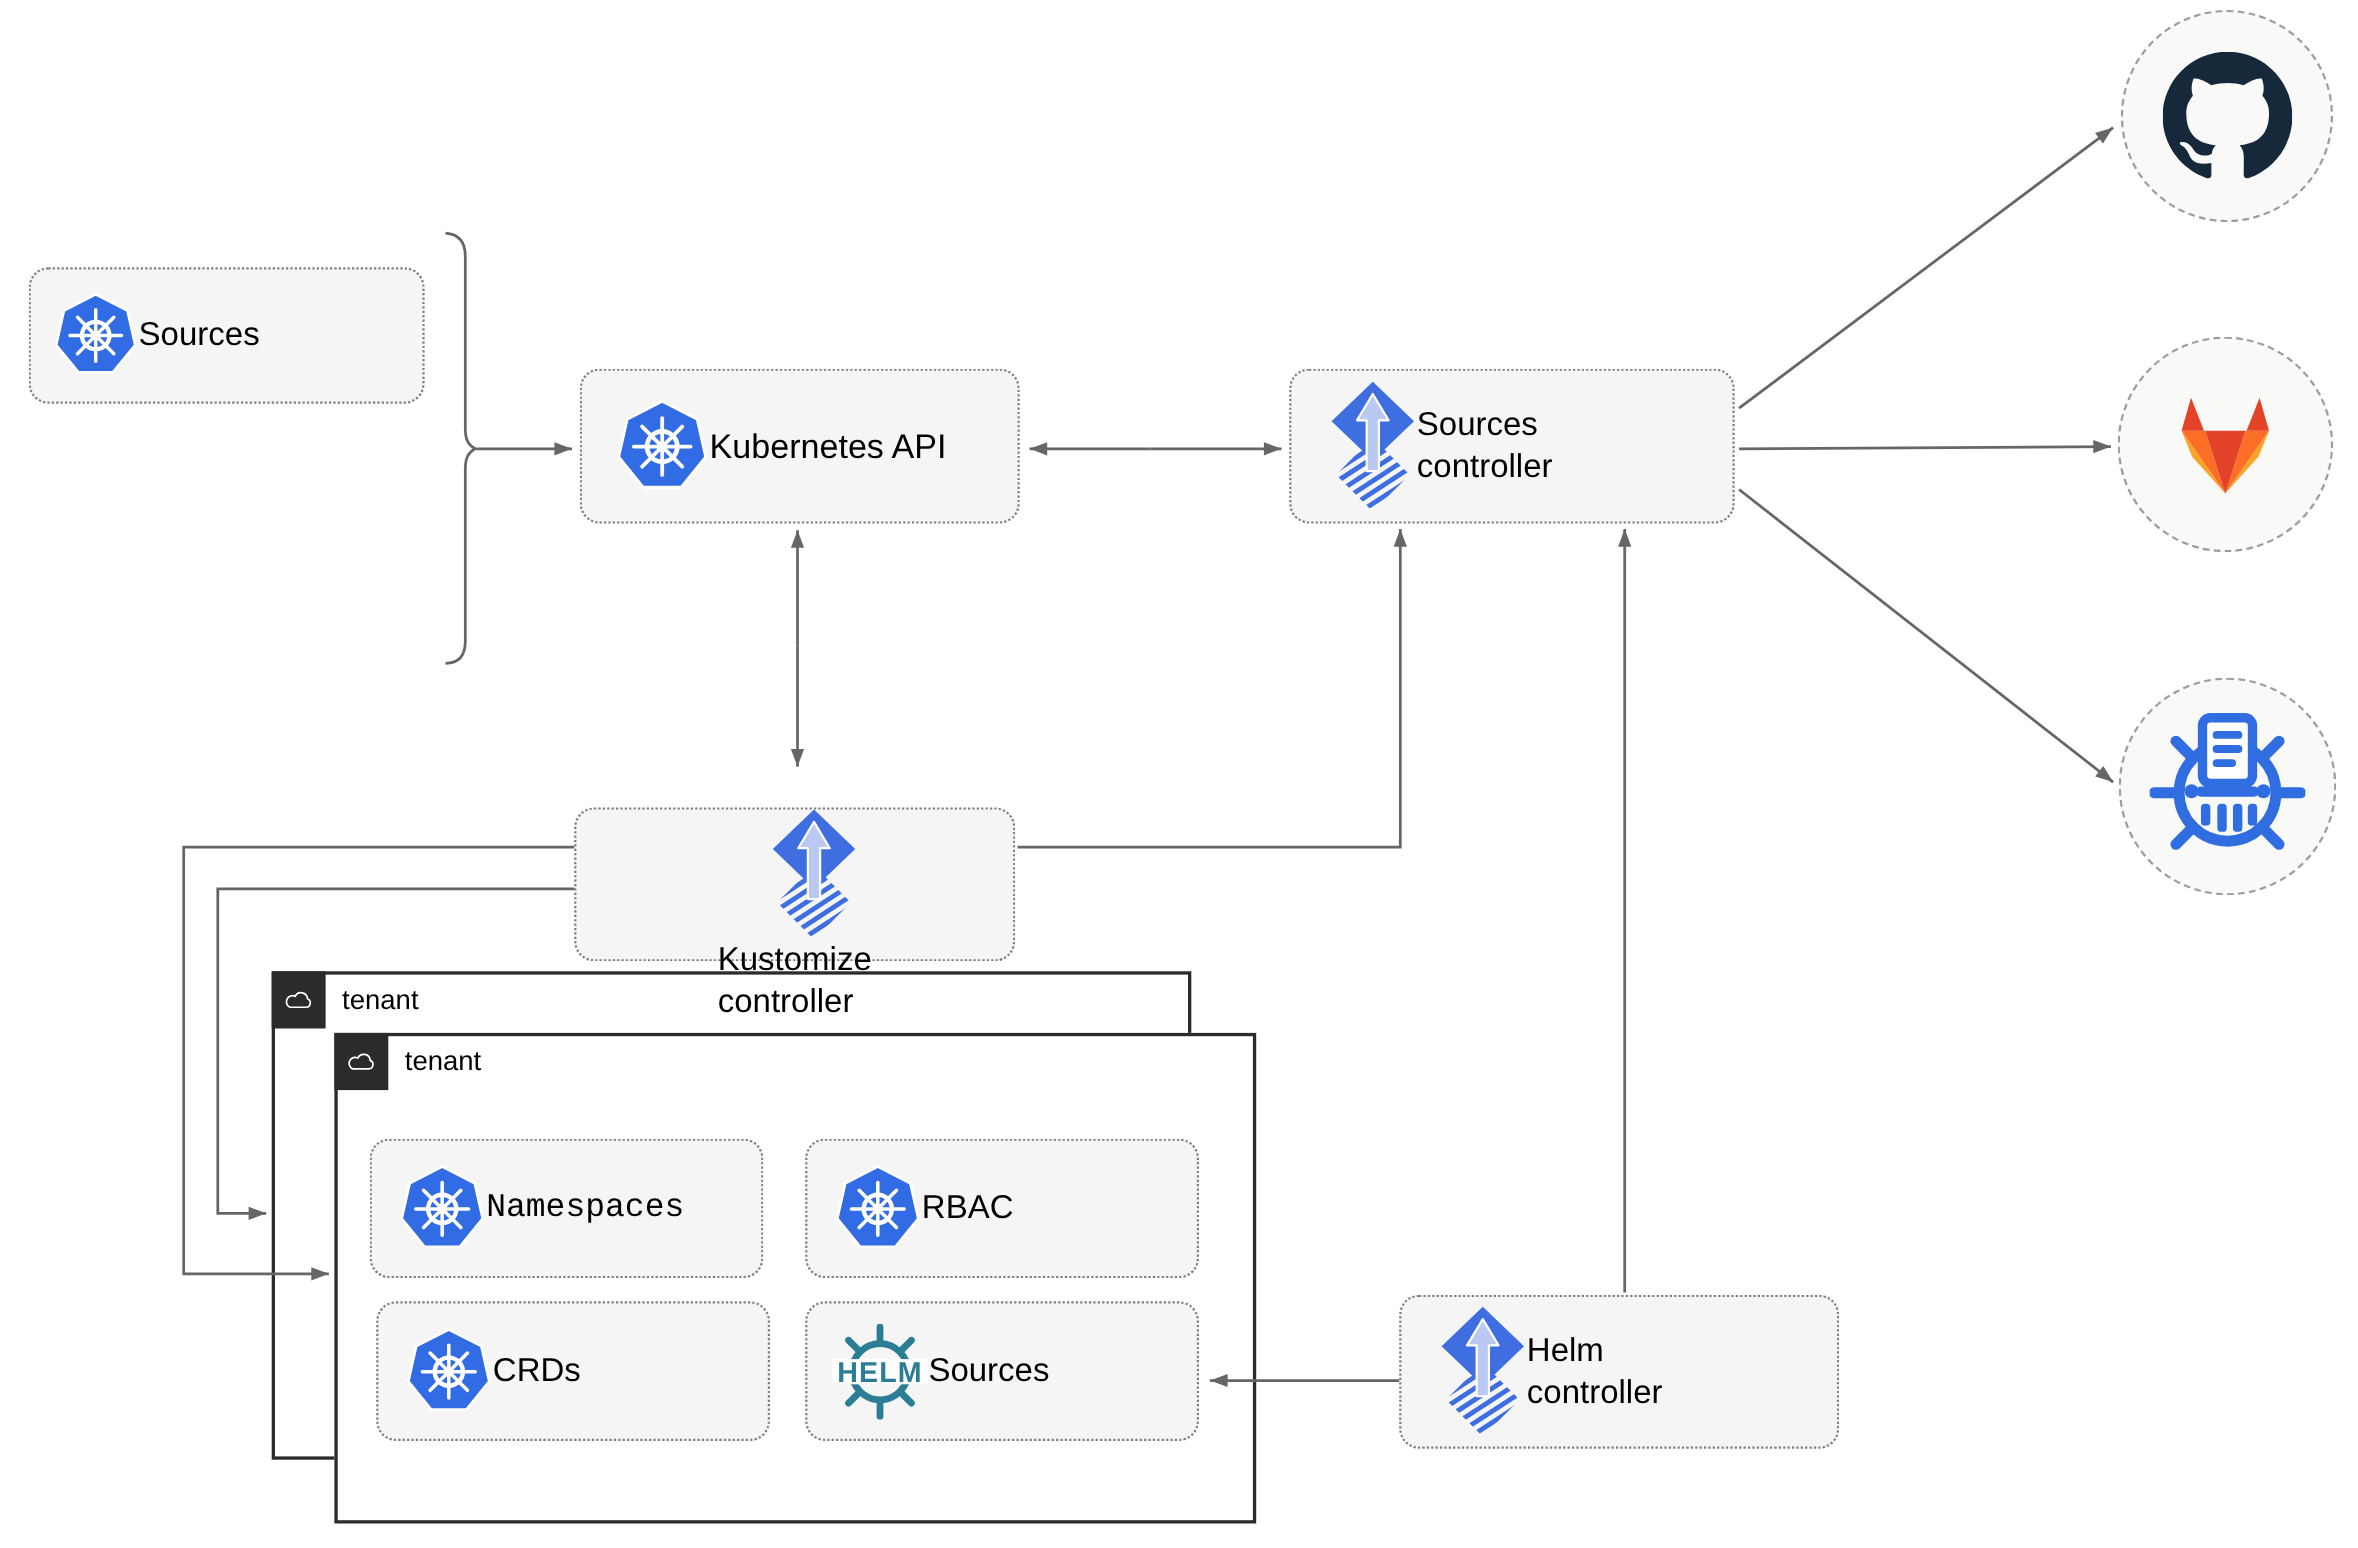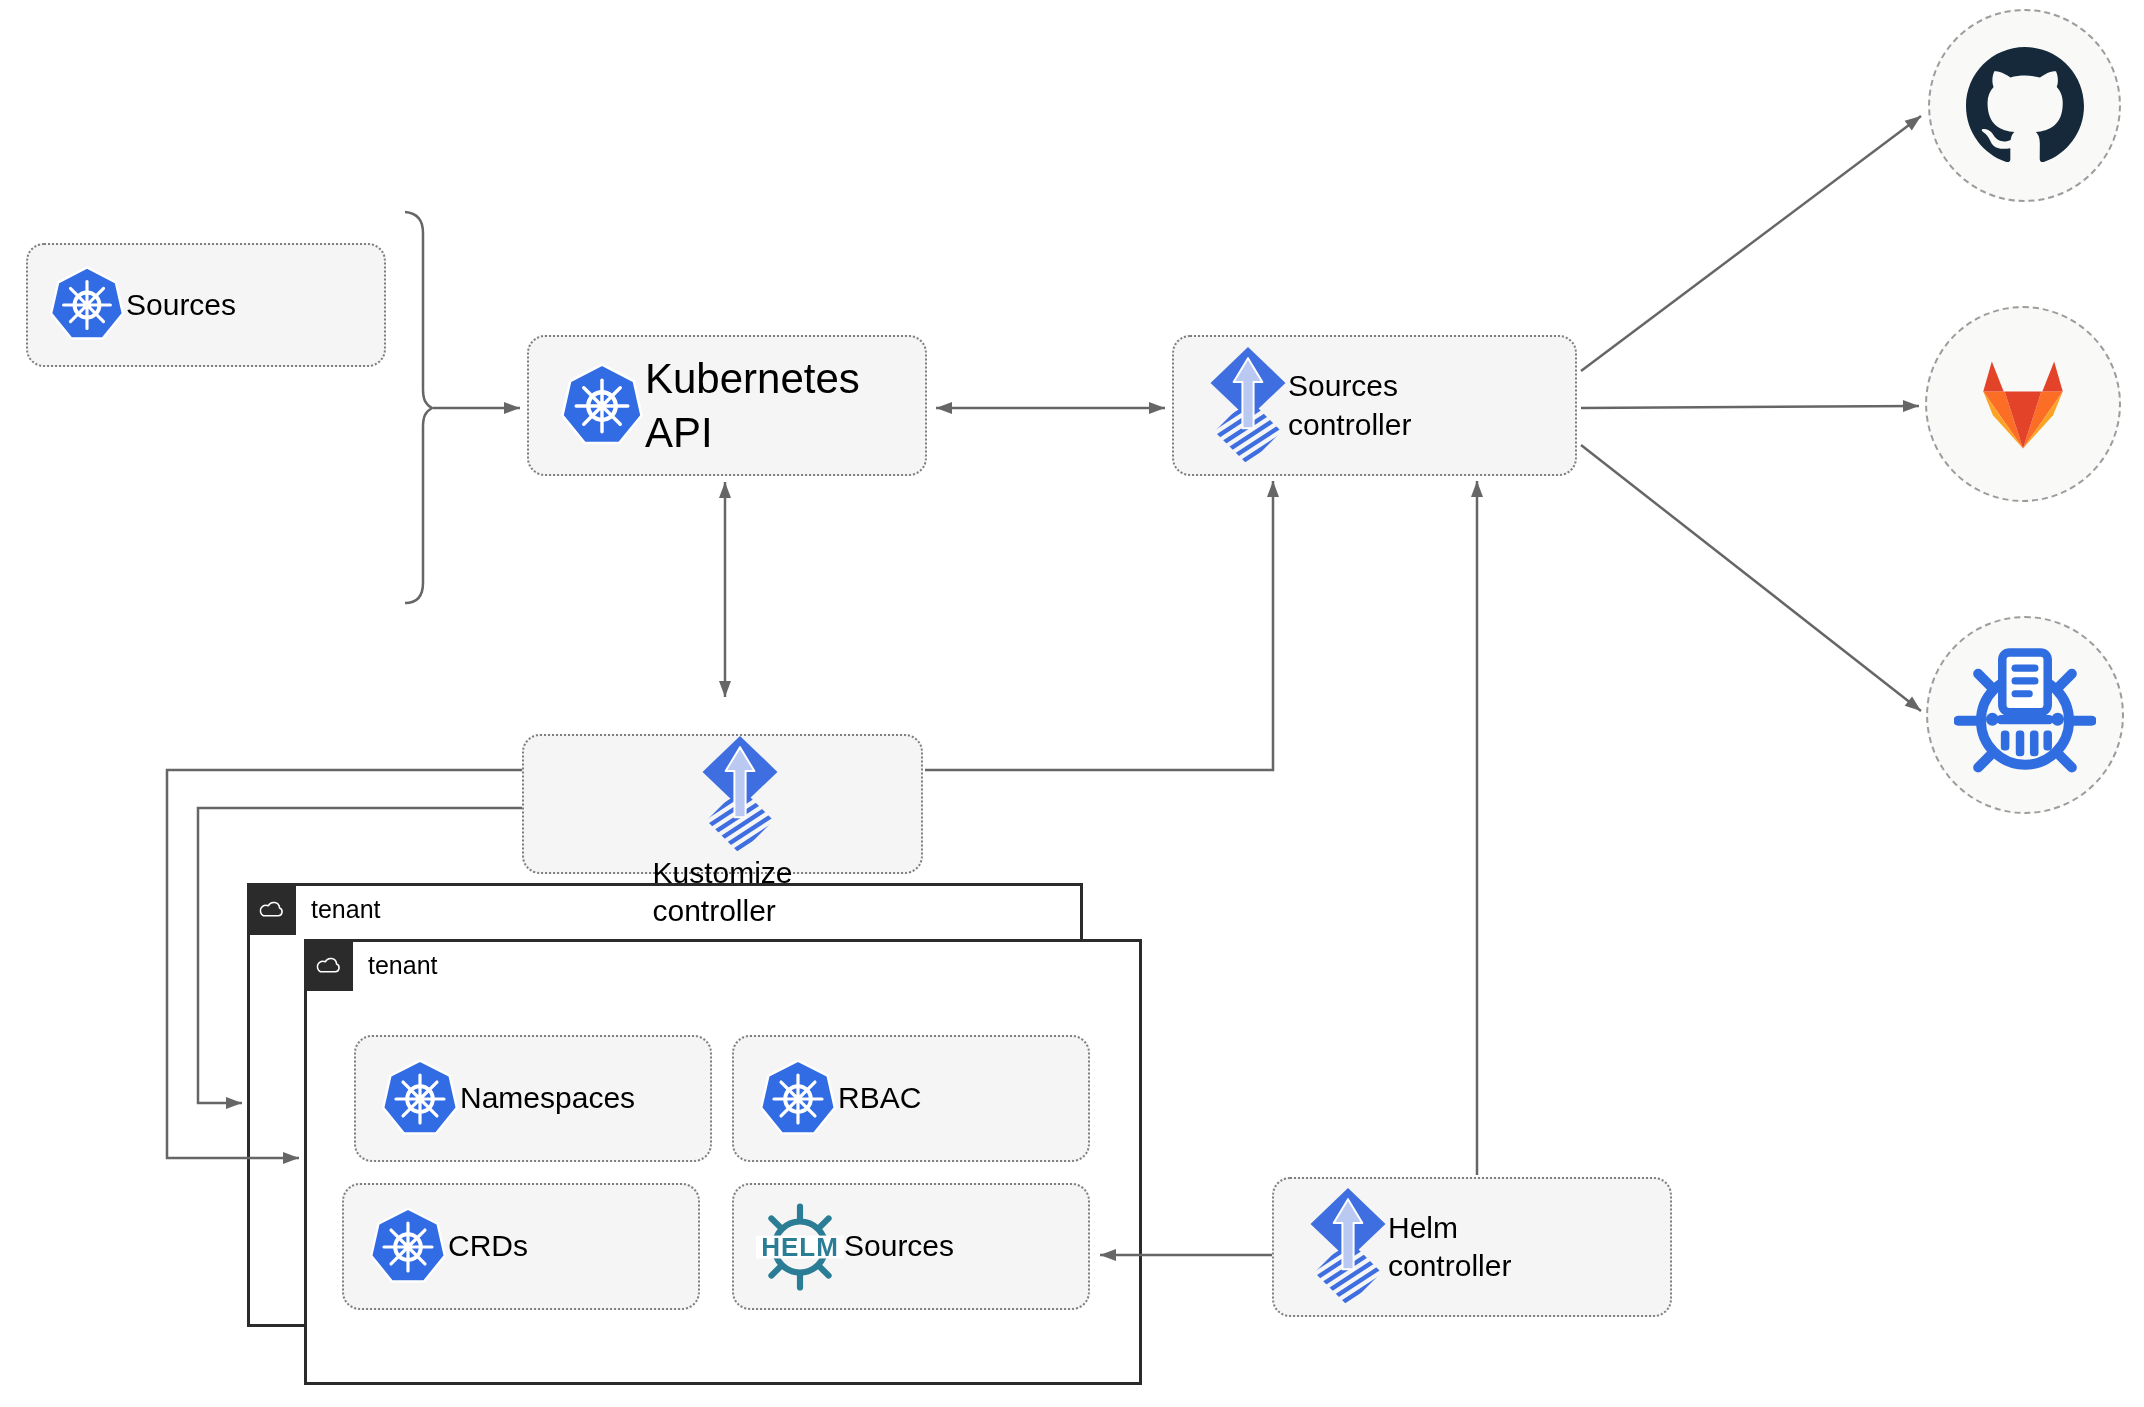--- a/index.html
+++ b/index.html
@@ -161,21 +161,21 @@
     <span class="lbl">Sources</span>
   </div>
 
 
   <div class="node" style="left:527px;top:335px;width:400px;height:141px;">
     <span class="ic" style="margin-left:30px;">
       <svg width="86" height="86">
           <use href="#sym-k8s"></use>
         </svg>
       </span>
-    <span class="lbl" style="font-size:42px;">Kubernetes API</span>
+    <span class="lbl" style="font-size:31px;">Kubernetes API</span>
   </div>
 
   <div class="node" style="left:1172px;top:335px;width:405px;height:141px;">
     <span class="ic" style="margin-left:34px;">
       <svg width="80" height="118">
           <use href="#sym-flux"></use>
         </svg>
       </span>
     <span class="lbl">Sources
 controller</span>
@@ -194,21 +194,21 @@
   <div class="node" style="left:1272px;top:1177px;width:400px;height:140px;">
     <span class="ic" style="margin-left:34px;">
       <svg width="80" height="118">
           <use href="#sym-flux"></use>
         </svg>
       </span>
     <span class="lbl">Helm
 controller</span>
   </div>
 
-  <div class="node" style="left:354px;top:1035px;width:358px;height:127px;">
+  <div class="node" style="left:336px;top:1035px;width:358px;height:127px;font-family:Liberation Mono, monospace;">
     <span class="ic" style="margin-left:24px;">
       <svg width="80" height="80">
           <use href="#sym-k8s"></use>
         </svg>
       </span>
     <span class="lbl">Namespaces</span>
   </div>
 
   <div class="node" style="left:732px;top:1035px;width:358px;height:127px;">
     <span class="ic" style="margin-left:24px;">

